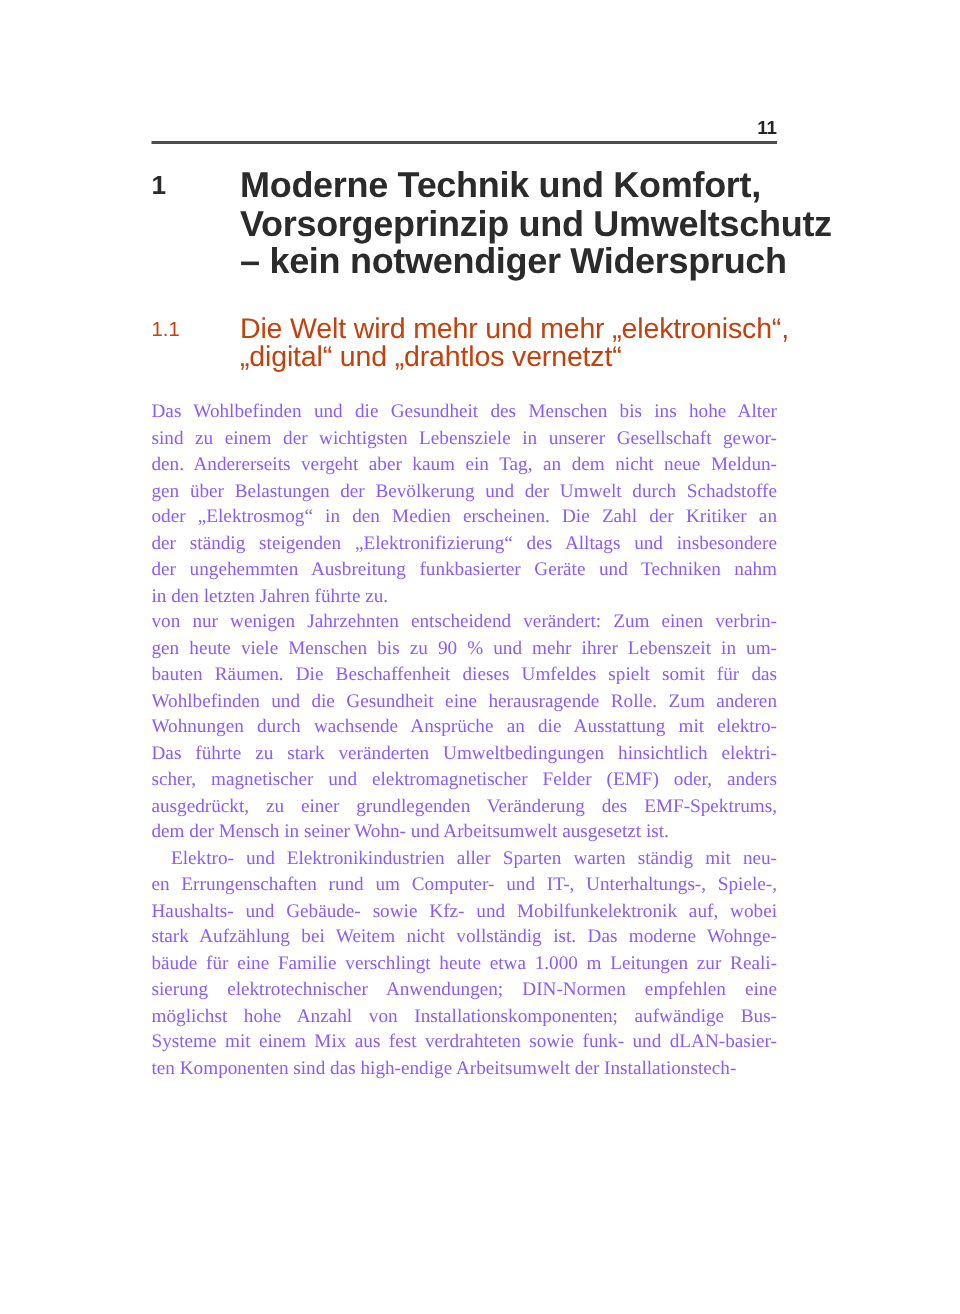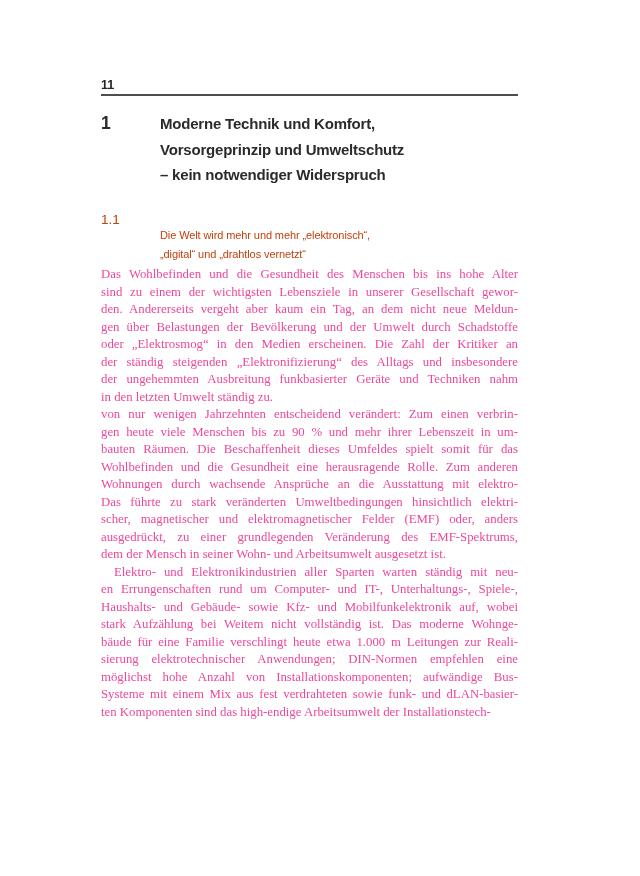--- a/index.html
+++ b/index.html
@@ -12,20 +12,21 @@
     font-family: "Liberation Serif", serif;
   }
   
   .pagehead {
     position: absolute;
     left: 101px;
     top: 78px;
     width: 417px;
     border-bottom: 2px solid #4d4d4d;
     padding-bottom: 1px;
+    text-align: right;
     font-family: "Liberation Sans", sans-serif;
     font-weight: bold;
     font-size: 12.5px;
     line-height: 15px;
     color: #262626;
   }
   
   .chapter {
     position: absolute;
     left: 101px;
@@ -36,21 +37,21 @@
     font-weight: bold;
     color: #2b2b2b;
   }
   .ch-num {
     width: 59px;
     flex: 0 0 59px;
     font-size: 17.5px;
     line-height: 25.5px;
   }
   .ch-title {
-    font-size: 15px;
+    font-size: 24px;
     line-height: 25.5px;
     letter-spacing: -0.2px;
     white-space: pre-line;
   }
   
   .section {
     position: absolute;
     left: 101px;
     top: 210px;
     width: 470px;
@@ -59,34 +60,33 @@
     font-weight: normal;
     color: #c2410c;
   }
   .sec-num {
     width: 59px;
     flex: 0 0 59px;
     font-size: 13.5px;
     line-height: 19px;
   }
   .sec-title {
-    font-size: 11px;
+    font-size: 19px;
     line-height: 19px;
     letter-spacing: -0.1px;
     white-space: pre-line;
-    margin-top: 16px;
   }
   
   .bodytext {
     position: absolute;
     left: 101px;
     top: 266px;
     width: 417px;
     font-size: 12.8px;
-    color: #ec4899;
+    color: #8b5cf6;
   }
   .line {
     height: 17.5px;
     line-height: 17.5px;
     overflow: hidden;
     text-align: justify;
     text-align-last: justify;
   }
   .line.last { text-align-last: left; }
   .line.indent { padding-left: 13px; }
@@ -115,21 +115,21 @@
 
   <div class="bodytext">
       <div>
         <div class="line" style="">Das Wohlbefinden und die Gesundheit des Menschen bis ins hohe Alter</div>
         <div class="line" style="">sind zu einem der wichtigsten Lebensziele in unserer Gesellschaft gewor-</div>
         <div class="line" style="">den. Andererseits vergeht aber kaum ein Tag, an dem nicht neue Meldun-</div>
         <div class="line" style="">gen über Belastungen der Bevölkerung und der Umwelt durch Schadstoffe</div>
         <div class="line" style="">oder „Elektrosmog“ in den Medien erscheinen. Die Zahl der Kritiker an</div>
         <div class="line" style="">der ständig steigenden „Elektronifizierung“ des Alltags und insbesondere</div>
         <div class="line" style="">der ungehemmten Ausbreitung funkbasierter Geräte und Techniken nahm</div>
-        <div class="line last" style="">in den letzten Umwelt ständig zu.</div>
+        <div class="line last" style="">in den letzten Jahren führte zu.</div>
       </div>
       <div>
         <div class="line" style="">von nur wenigen Jahrzehnten entscheidend verändert: Zum einen verbrin-</div>
         <div class="line" style="">gen heute viele Menschen bis zu 90 % und mehr ihrer Lebenszeit in um-</div>
         <div class="line" style="">bauten Räumen. Die Beschaffenheit dieses Umfeldes spielt somit für das</div>
         <div class="line" style="">Wohlbefinden und die Gesundheit eine herausragende Rolle. Zum anderen</div>
         <div class="line" style="">Wohnungen durch wachsende Ansprüche an die Ausstattung mit elektro-</div>
         <div class="line" style="">Das führte zu stark veränderten Umweltbedingungen hinsichtlich elektri-</div>
         <div class="line" style="">scher, magnetischer und elektromagnetischer Felder (EMF) oder, anders</div>
         <div class="line" style="">ausgedrückt, zu einer grundlegenden Veränderung des EMF-Spektrums,</div>

